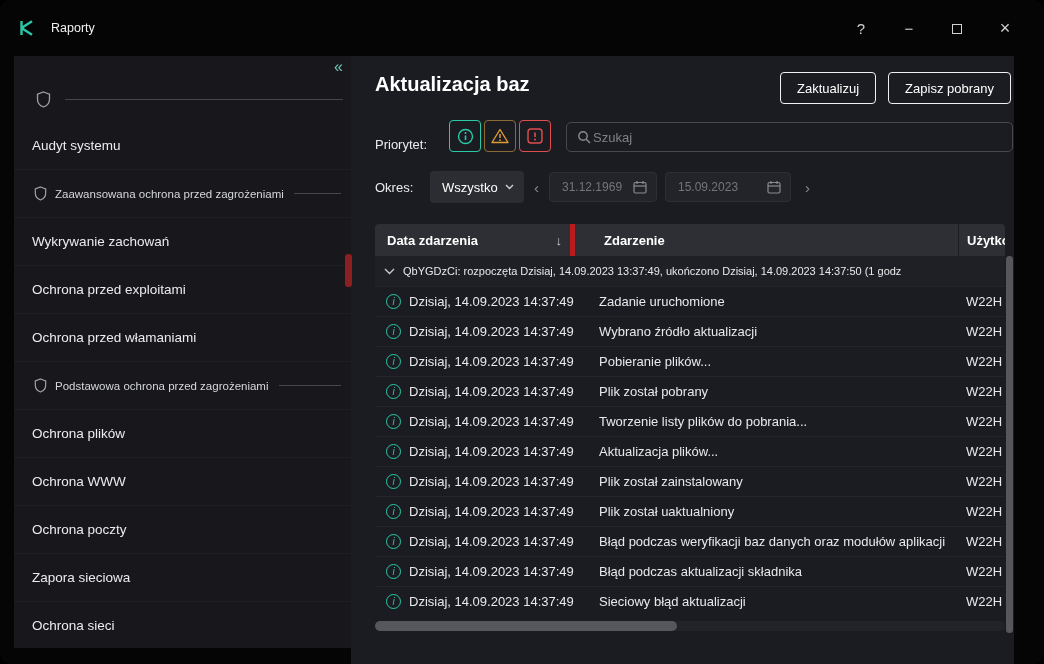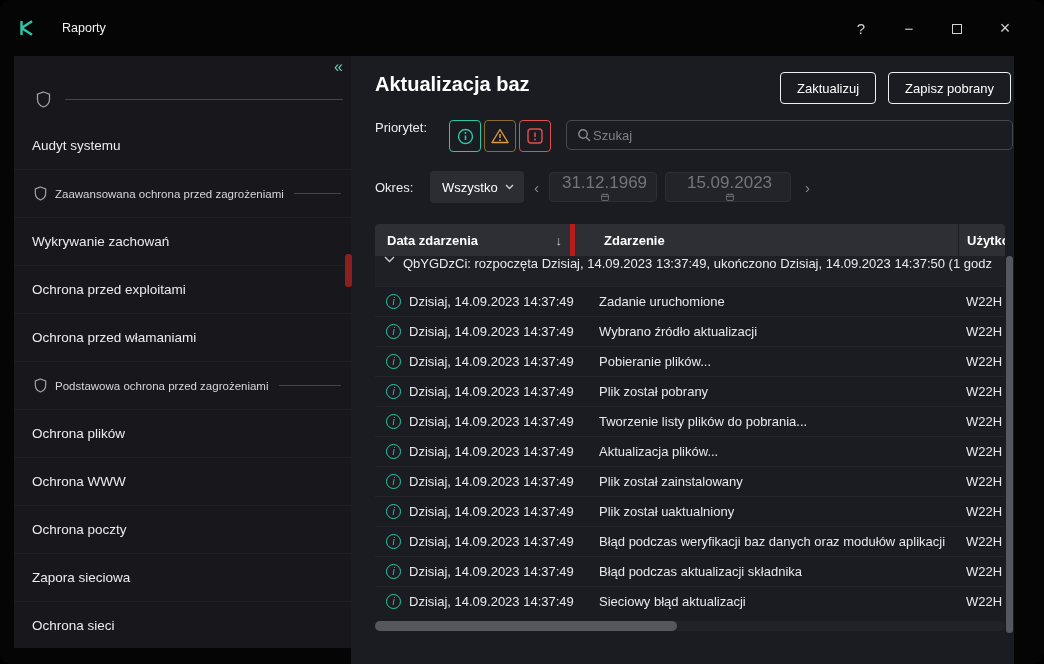--- a/index.html
+++ b/index.html
@@ -6,21 +6,21 @@
   * { box-sizing:border-box; }
   .window {
     position:relative; width:1044px; height:664px; background:#050506;
     border-radius:10px; overflow:hidden;
     font-family:"Liberation Sans", sans-serif; color:#ececee;
   }
   
   .titlebar { position:absolute; left:0; top:0; right:0; height:56px;
     display:flex; align-items:center; padding:0 14px; background:#050506; }
   .logo { width:26px; height:26px; display:flex; align-items:center; justify-content:center; }
-  .app-title { margin-left:22px; font-size:12.5px; color:#f2f2f3; }
+  .app-title { margin-left:11px; font-size:12.5px; color:#f2f2f3; }
   .win-controls { margin-left:auto; display:flex; align-items:center; gap:26px; padding-right:14px; }
   .win-btn { color:#d2d2d5; font-size:15px; width:22px; text-align:center; cursor:default; }
   .max-box { display:inline-block; width:10px; height:10px; border:1.2px solid #d2d2d5; }
   
   .sidebar { position:absolute; left:14px; top:56px; width:337px; height:592px;
     background:#17171c; overflow:hidden; }
   .collapse-btn { position:absolute; top:2px; right:8px; font-size:16px; color:#6fc7b4; }
   .side-iconline { position:absolute; left:0; top:30px; width:100%; height:26px;
     display:flex; align-items:center; padding-left:22px; }
   .side-iconline .rule { flex:1; height:1px; background:#45464c; margin:0 8px 0 14px; }
@@ -37,21 +37,21 @@
   
   .main { position:absolute; left:351px; top:56px; width:663px; height:620px;
     background:#1b1c21; }
   .page-title { position:absolute; left:24px; top:17px; font-size:20px; font-weight:bold; color:#fff; }
   .top-buttons { position:absolute; top:16px; right:3px; display:flex; gap:12px; }
   .btn { height:32px; padding:0 16px; border:1px solid #eef0f1; border-radius:4px;
     background:transparent; color:#fff; font-size:13px; display:flex; align-items:center;
     font-family:"Liberation Sans", sans-serif; }
   
   .filter-row1 { position:absolute; left:24px; top:64px; right:1px; height:32px;
-    display:flex; align-items:flex-start; }
+    display:flex; align-items:flex-end; }
   .flabel { font-size:13px; color:#ececee; }
   .lbl-priority { width:74px; }
   .sev-btn { width:32px; height:32px; border-radius:4px; margin-right:3px;
     display:flex; align-items:center; justify-content:center; background:transparent; }
   .sev-info { border:1px solid #2bc8a8; }
   .sev-warn { border:1px solid #8a6b33; }
   .sev-crit { border:1px solid #e04f4f; }
   .search-box { flex:1; margin-left:12px; height:30px; border:1px solid #47484d;
     border-radius:5px; display:flex; align-items:center; padding:0 10px; gap:0; }
   .search-box input { flex:1; background:transparent; border:none; outline:none;
@@ -60,34 +60,34 @@
   
   .filter-row2 { position:absolute; left:24px; top:114px; right:1px; height:34px;
     display:flex; align-items:center; }
   .lbl-period { width:55px; }
   .dropdown { width:94px; height:32px; background:#2c2d33; border-radius:4px;
     display:flex; align-items:center; justify-content:space-between; padding:0 10px 0 12px;
     font-size:13px; color:#fff; }
   .nav-chev { color:#8a8b90; font-size:15px; padding:0 10px; }
   .date-field { height:30px; background:#232429; border:1px solid #2e2f34; border-radius:4px;
     display:flex; align-items:center; justify-content:space-between; padding:0 9px 0 12px;
-    font-size:17px; color:#74757a; margin-right:8px;flex-direction:column; }
+    font-size:12px; color:#74757a; margin-right:8px; }
   .date-from { width:108px; }
   .date-to { width:126px; margin-right:4px; }
   
   .table { position:absolute; left:24px; top:168px; width:630px; }
   .thead { display:flex; height:32px; background:#2e2f35; border-radius:4px 4px 0 0;
     font-size:13px; font-weight:bold; color:#fff; overflow:hidden; }
   .th { display:flex; align-items:center; }
   .th-date { width:195px; padding:0 8px 0 12px; justify-content:space-between; }
   .th-event { width:388px; padding-left:29px; border-left:5px solid #b91c1c; }
   .th-user { flex:1; padding-left:8px; border-left:1px solid #1b1c21; overflow:hidden; white-space:nowrap; }
   .sort-ic { color:#cfd0d3; font-weight:normal; font-size:13px; }
-  .group-row { height:30px; background:#1f2026; display:flex; 
-    padding-left:9px; font-size:13px; color:#e8e9ea; white-space:nowrap; overflow:hidden; }
+  .group-row { height:30px; background:#1f2026; display:flex; align-items:center;
+    padding-left:9px; font-size:11px; color:#e8e9ea; white-space:nowrap; overflow:hidden; }
   .group-row .gtext { margin-left:8px; }
   .trow { height:30px; display:flex; align-items:center; border-top:1px solid #24252b;
     font-size:13px; color:#e8e9ea; }
   .c-date { width:195px; display:flex; align-items:center; gap:8px; padding-left:11px; white-space:nowrap; }
   .c-event { width:388px; padding-left:29px; white-space:nowrap; overflow:hidden; }
   .c-user { flex:1; padding-left:8px; white-space:nowrap; overflow:hidden; }
   .info-ic { flex:0 0 auto; width:15px; height:15px; border:1px solid #2bc8a8; border-radius:50%;
     color:#2bc8a8; font-size:10px; line-height:13px; text-align:center; font-style:italic; }
   
   .vscroll { position:absolute; right:1px; top:200px; width:7px; height:377px;

